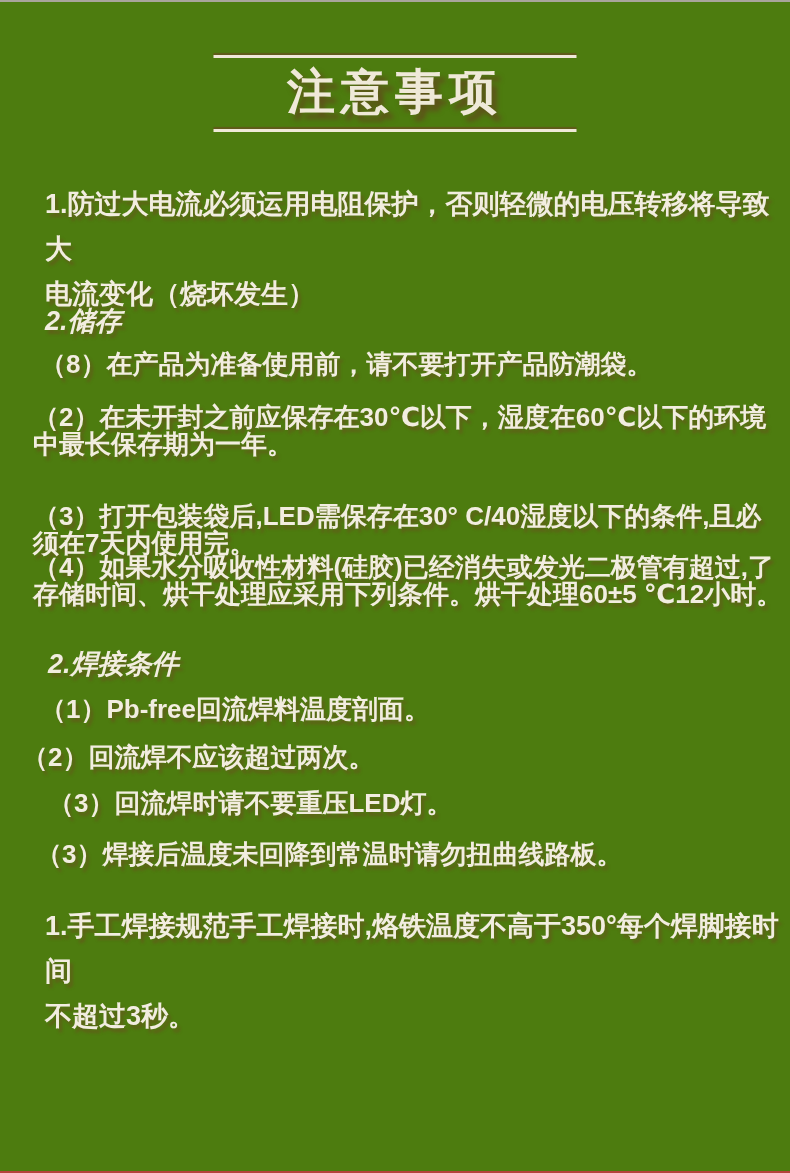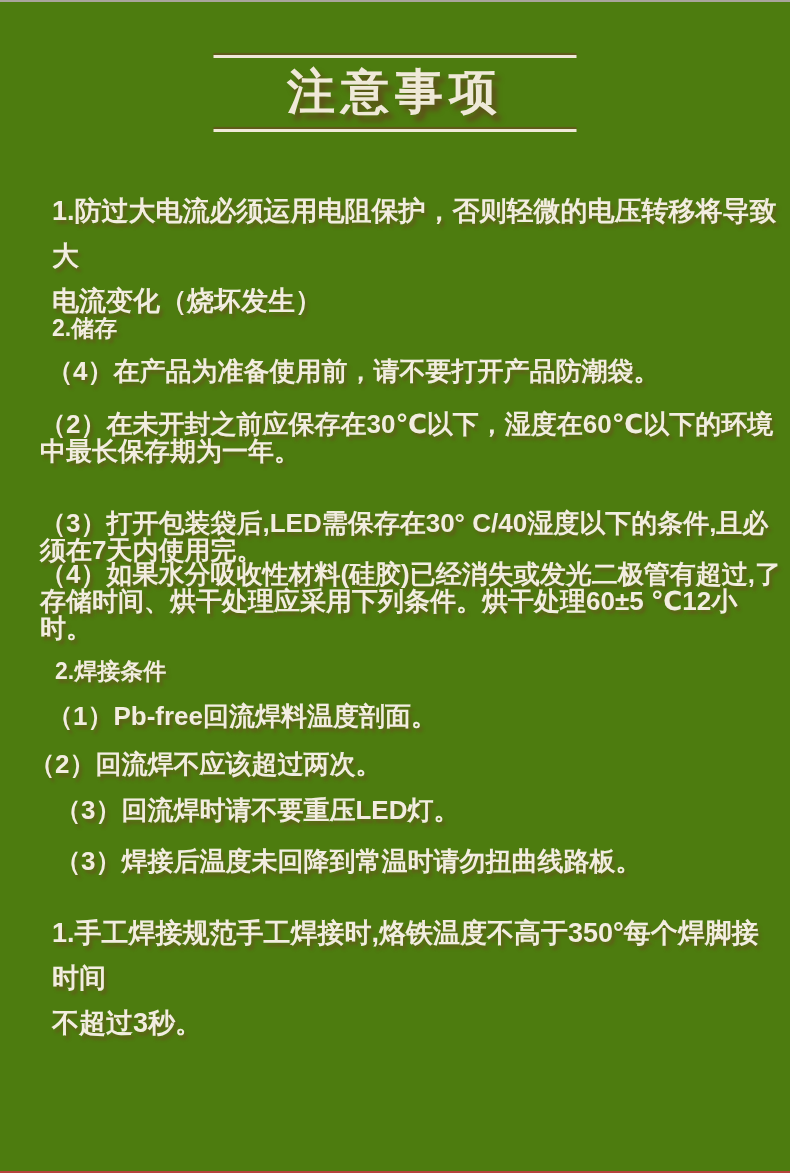--- a/index.html
+++ b/index.html
@@ -41,69 +41,69 @@
     text-align: center;
     font-size: 48px;
     font-weight: bold;
     letter-spacing: 6px;
     color: #EFE9D8;
     text-shadow: 5px 6px 5px rgba(110,42,34,0.55);
     line-height: 56px;
   }
   .para {
     position: absolute;
-    margin: 7px;
+    margin: 0;
     font-weight: bold;
     color: #F2EDE0;
     font-size: 26px;
     line-height: 30px;
     white-space: pre-line;
     text-shadow: 3px 4px 3px rgba(125,48,40,0.35);
   }
   .lh-wide  { line-height: 45px; font-size: 27px; }
   .lh-tight { line-height: 27px; }
-  .heading  { font-size: 23px; }
+  .heading  { font-size: 27px; font-style: italic; }
 </style>
 </head>
 <body>
 
 <div class="page">
   <div class="top-strip"></div>
 
   <header>
     <div class="rule rule-top"></div>
     <h1 class="title">注意事项</h1>
     <div class="rule rule-bottom"></div>
   </header>
 
   <main>
     <p class="para lh-wide" style="top:182px; left:45px;">1.防过大电流必须运用电阻保护，否则轻微的电压转移将导致大
 电流变化（烧坏发生）</p>
 
     <p class="para heading" style="top:306px; left:45px;">2.储存</p>
 
-    <p class="para" style="top:349px; left:40px;">（4）在产品为准备使用前，请不要打开产品防潮袋。</p>
+    <p class="para" style="top:349px; left:40px;">（8）在产品为准备使用前，请不要打开产品防潮袋。</p>
 
     <p class="para lh-tight" style="top:404px; left:33px;">（2）在未开封之前应保存在30℃以下，湿度在60℃以下的环境
 中最长保存期为一年。</p>
 
     <p class="para lh-tight" style="top:503px; left:33px;">（3）打开包装袋后,LED需保存在30° C/40湿度以下的条件,且必
 须在7天内使用完。</p>
 
     <p class="para lh-tight" style="top:554px; left:33px;">（4）如果水分吸收性材料(硅胶)已经消失或发光二极管有超过,了
 存储时间、烘干处理应采用下列条件。烘干处理60±5 ℃12小时。</p>
 
     <p class="para heading" style="top:649px; left:48px;">2.焊接条件</p>
 
     <p class="para" style="top:694px; left:40px;text-align:center;">（1）Pb-free回流焊料温度剖面。</p>
 
     <p class="para" style="top:742px; left:22px;">（2）回流焊不应该超过两次。</p>
 
     <p class="para" style="top:788px; left:48px;">（3）回流焊时请不要重压LED灯。</p>
 
-    <p class="para" style="top:839px; left:48px;">（3）焊接后温度未回降到常温时请勿扭曲线路板。</p>
+    <p class="para" style="top:839px; left:36px;">（3）焊接后温度未回降到常温时请勿扭曲线路板。</p>
 
     <p class="para lh-wide" style="top:904px; left:45px;">1.手工焊接规范手工焊接时,烙铁温度不高于350°每个焊脚接时间
 不超过3秒。</p>
   </main>
 
   <div class="bottom-strip"></div>
 </div>
 
 </body></html>

